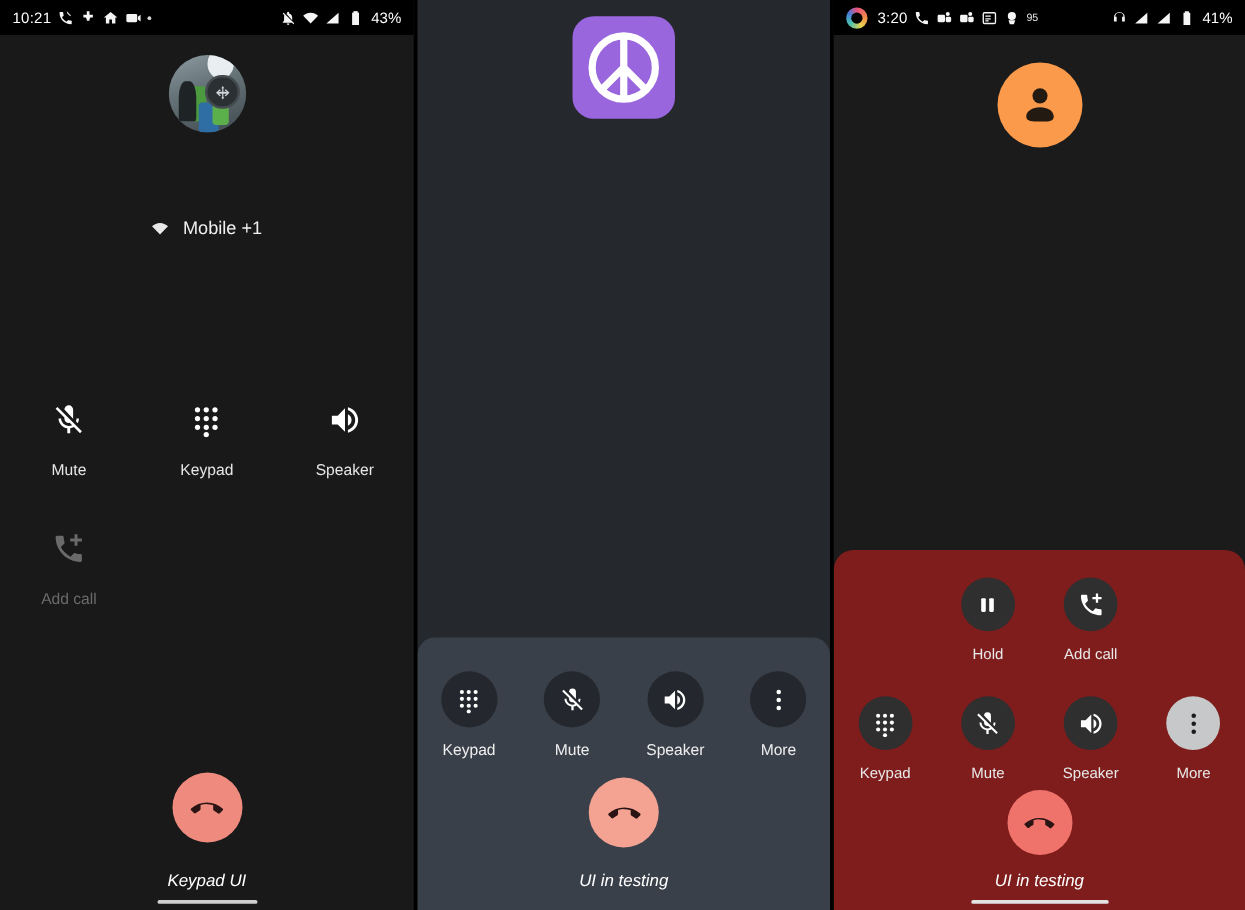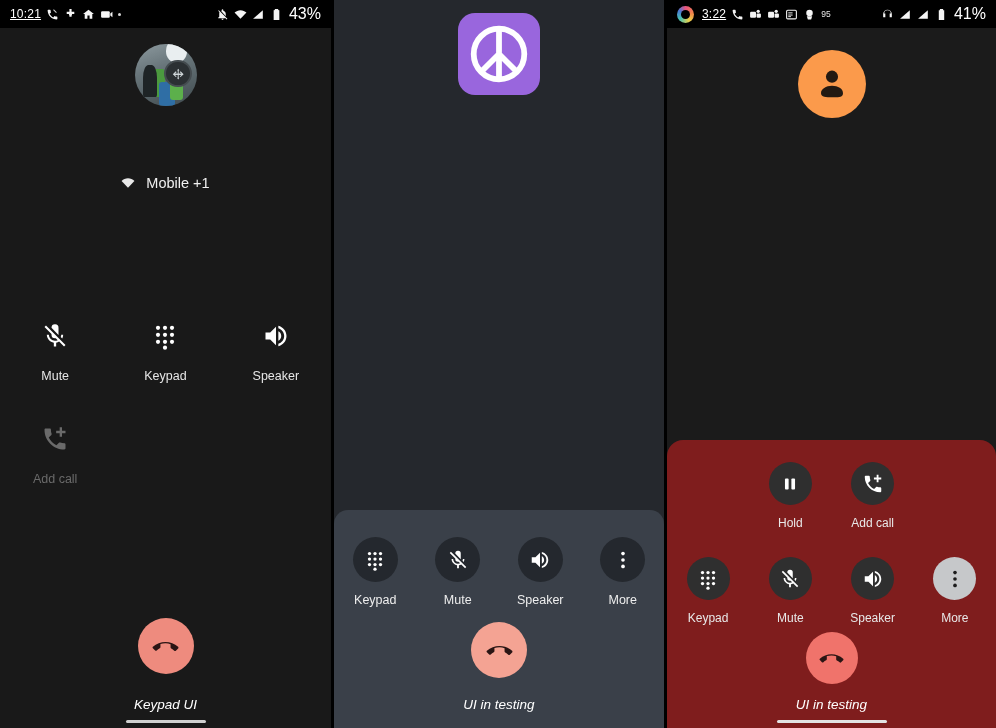--- a/index.html
+++ b/index.html
@@ -21,26 +21,26 @@
     height:28px; width:100%;
     display:flex; align-items:center;
     justify-content:space-between;
     padding:0 10px;
     background:#000;
     color:#fff;
     font-size:11.5px;
     position:relative; z-index:5;
   }
   .sb-left, .sb-right{ display:flex; align-items:center; gap:5px; }
-  .sb-time{ font-size:12px; letter-spacing:.2px;text-decoration:underline; }
+  .sb-time{ font-size:12px; letter-spacing:.2px; }
   .sb-ico{ width:13px; height:13px; display:inline-block; opacity:.96; }
   .sb-ico svg{ width:100%; height:100%; display:block; fill:#fff; }
   .sb-dot{ width:3px;height:3px;border-radius:50%;background:#fff;opacity:.85;display:inline-block; }
   .sb-num{ font-size:8.5px; opacity:.9; }
-  .sb-pct{ font-size:16px; margin-left:1px; }
+  .sb-pct{ font-size:12px; margin-left:1px; }
   .ring{
     width:17px;height:17px;border-radius:50%;
     background:conic-gradient(#E8527E 0deg,#F0864A 80deg,#E9D14B 150deg,#49C2B1 230deg,#4A7BD6 300deg,#E8527E 360deg);
     position:relative; margin-right:3px;
   }
   .ring:after{ content:""; position:absolute; inset:4px; border-radius:50%; background:#000; }
 
   
   .p1-avatar{
     position:absolute; left:50%; top:44px; transform:translateX(-50%);
@@ -354,21 +354,21 @@
     </div>
     <div class="caption p2-cap">UI in testing</div>
   </div>
 </div>
 
 <div class="panel" id="panel3">
 
   <div class="statusbar">
     <div class="sb-left">
       <span class="ring"></span>
-      <span class="sb-time">3:22</span>
+      <span class="sb-time">3:20</span>
       <span class="sb-ico">
           <svg viewBox="0 0 24 24">
             <path d="M6.6 10.8c1.4 2.8 3.8 5.1 6.6 6.6l2.2-2.2c.3-.3.7-.4 1-.2 1.2.4 2.4.6 3.6.6.6 0 1 .4 1 1V20c0 .6-.4 1-1 1C10.6 21 3 13.4 3 4c0-.6.4-1 1-1h3.5c.6 0 1 .4 1 1 0 1.3.2 2.5.6 3.6.1.3 0 .7-.2 1l-2.3 2.2z"></path>
           </svg>
         </span>
       <span class="sb-ico">
           <svg viewBox="0 0 24 24">
             <rect x="2" y="7" width="11" height="11" rx="2"></rect>
             <circle cx="17" cy="6" r="3"></circle>
             <rect x="14" y="10" width="8" height="8" rx="2"></rect>

